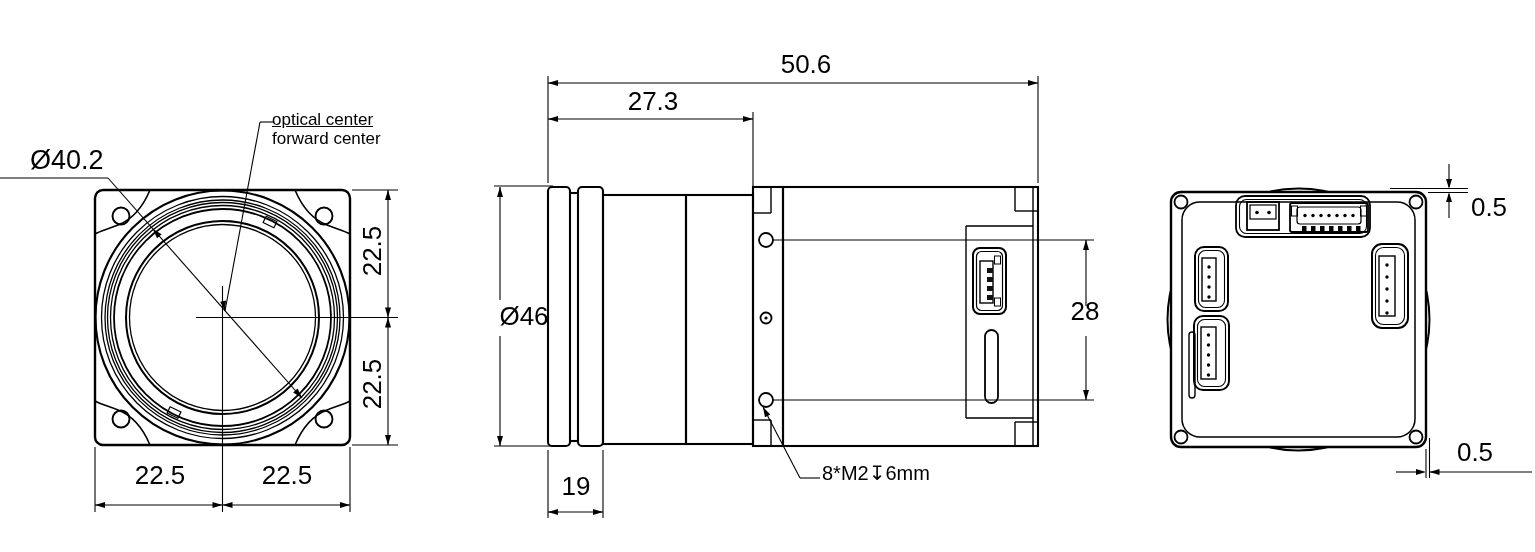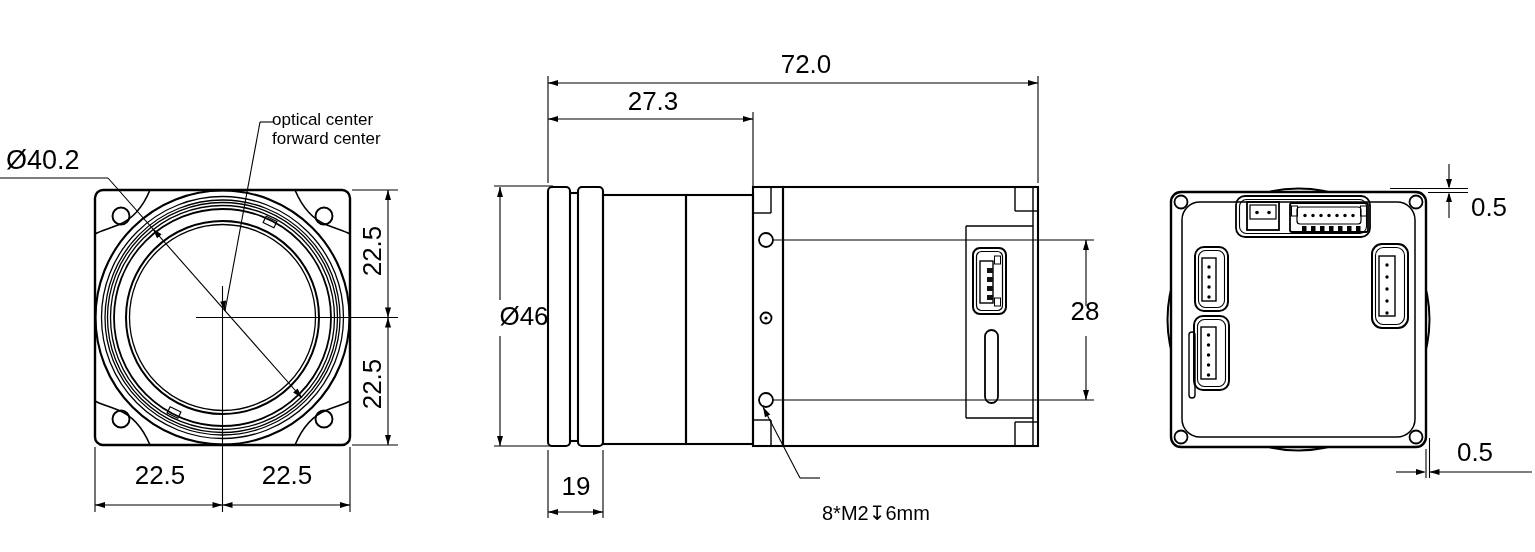--- a/index.html
+++ b/index.html
@@ -4,21 +4,21 @@
 <style>
   html,body{margin:0;padding:0;background:#fff;}
   #stage{position:relative;width:1535px;height:552px;background:#ffffff;overflow:hidden;
          font-family:"Liberation Sans",sans-serif;color:#000;}
   #stage svg{position:absolute;left:0;top:0;}
   .lbl{position:absolute;color:#000;white-space:nowrap;font-size:26px;line-height:1.05;}
   .lbl.c{transform:translate(-50%,-50%);}
   .lbl.rot{transform:translate(-50%,-50%) rotate(-90deg);}
   .lbl.small{font-size:17px;}
   .lbl.note{font-size:20px;}
-  .lbl.big{font-size:27px;}
+  .lbl.big{font-size:27px;margin-left:24px;}
 </style>
 </head>
 <body>
 
 <div id="stage">
 
 <svg width="1535" height="552" viewBox="0 0 1535 552">
   <g fill="none" stroke="#000">
 
     <g>
@@ -285,30 +285,30 @@
         <polygon points="1449,192.5 1446,202 1452,202"></polygon>
         <polygon points="1426,472 1416,469 1416,475"></polygon>
         <polygon points="1429.5,472 1439.5,469 1439.5,475"></polygon>
       </g>
     </g>
 
   </g>
 </svg>
 
 <div class="lbl big" style="left:6px;top:146px;">Ø40.2</div>
-<div class="lbl small" style="left:272px;top:111px;">optical center</div>
+<div class="lbl small" style="left:272px;top:111px;text-decoration:underline;">optical center</div>
 <div class="lbl small" style="left:272px;top:130px;">forward center</div>
 <div class="lbl rot" style="left:373px;top:251px;">22.5</div>
 <div class="lbl rot" style="left:373px;top:384px;">22.5</div>
 <div class="lbl c" style="left:160px;top:476px;">22.5</div>
 <div class="lbl c" style="left:287px;top:476px;">22.5</div>
 
-<div class="lbl c" style="left:806px;top:65px;">72.0</div>
+<div class="lbl c" style="left:806px;top:65px;">50.6</div>
 <div class="lbl c" style="left:653px;top:102px;">27.3</div>
 <div class="lbl c" style="left:524px;top:317px;">Ø46</div>
 <div class="lbl c" style="left:576px;top:487px;">19</div>
 <div class="lbl c" style="left:1085px;top:312px;">28</div>
-<div class="lbl note" style="left:822px;top:463px;margin-top:40px;">8*M2↧6mm</div>
+<div class="lbl note" style="left:822px;top:463px;">8*M2↧6mm</div>
 
 <div class="lbl c" style="left:1489px;top:208px;">0.5</div>
 <div class="lbl c" style="left:1475px;top:453px;">0.5</div>
 
 </div>
 
 </body></html>

